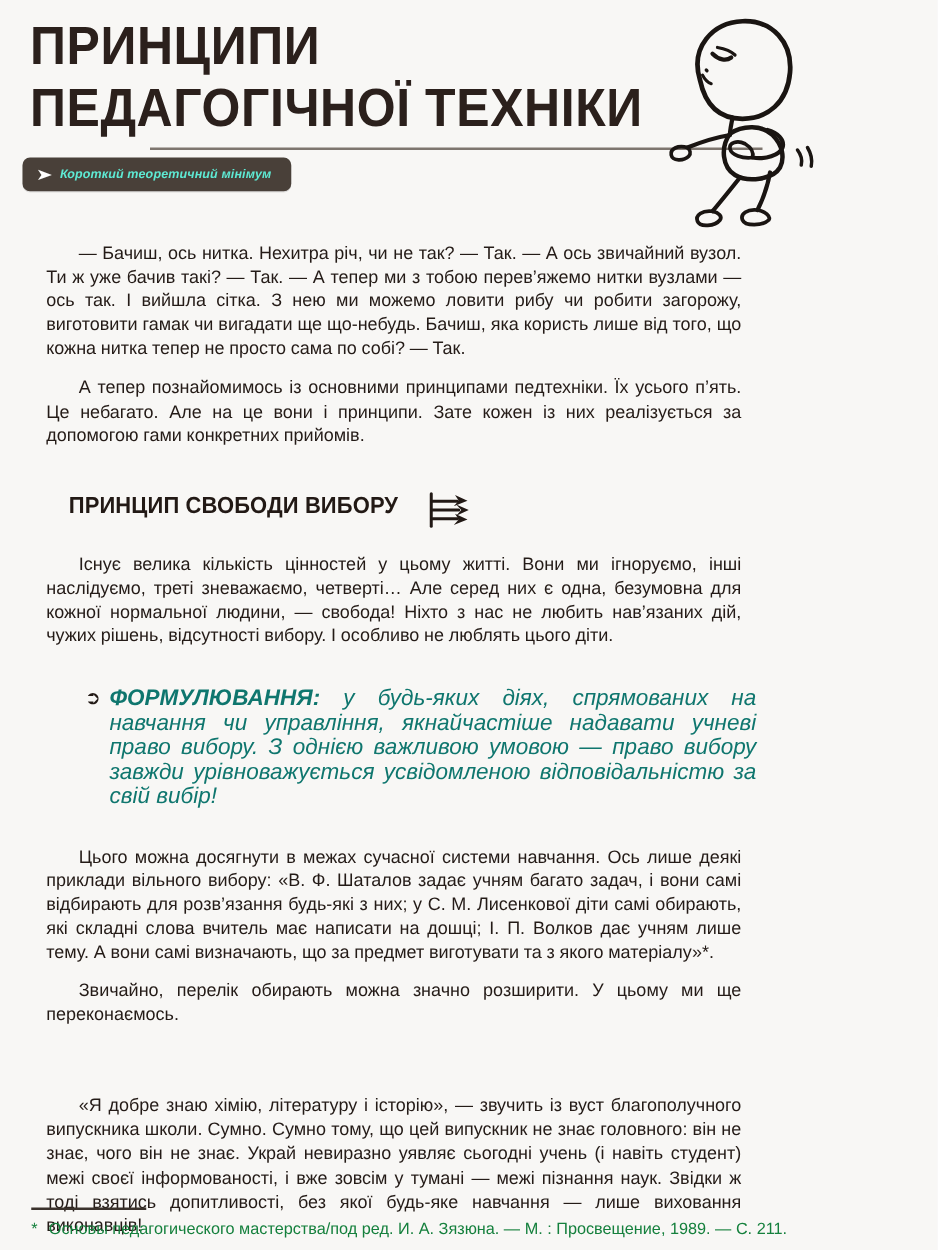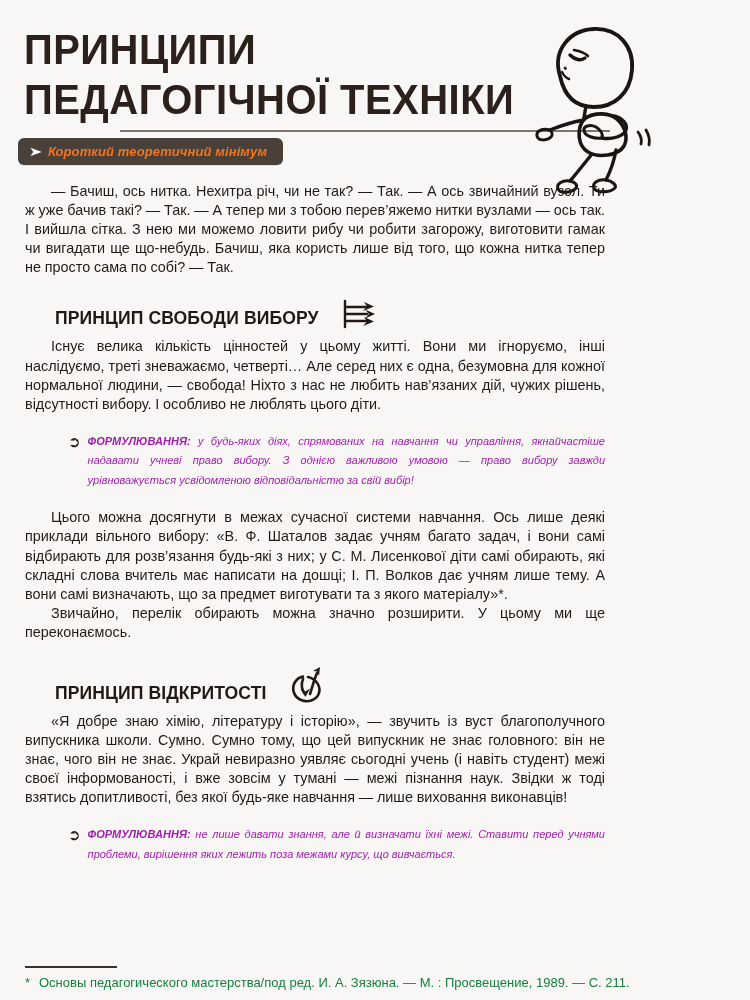--- a/index.html
+++ b/index.html
@@ -20,21 +20,21 @@
   
   #page {
     position: absolute;
     inset: 0;
     background: #f8f7f5;
   }
 
   
   #header {
     position: absolute;
-    left: 0; top: 12px;
+    left: 0; top: 0;
     width: 660px;
     height: 172px;
   }
   .title-line {
     position: absolute;
     left: 24px;
     color: #2b201c;
     font-family: "Liberation Sans", "DejaVu Sans", sans-serif;
     font-weight: bold;
     font-size: 43px;
@@ -69,59 +69,59 @@
     gap: 7px;
     box-shadow: 0 1px 0 rgba(0,0,0,0.10);
   }
   #ribbon .arrow-glyph {
     color: #ffffff;
     font-size: 13px;
     line-height: 1;
     transform: scaleX(1.25);
   }
   #ribbon .ribbon-text {
-    color: #f97316;
+    color: #5eead4;
     font-style: italic;
     font-weight: bold;
-    font-size: 13px;
+    font-size: 10px;
     letter-spacing: 0.1px;
     white-space: nowrap;
   }
 
   #mascot {
     position: absolute;
     right: 6px;
     top: 8px;
     width: 132px;
     height: 178px;
   }
 
   
   #content {
     position: absolute;
     left: 25px;
     top: 182px;
     width: 580px;
   }
   p.body {
-    margin: 0;
+    margin: 12px;
     font-size: 14.4px;
     line-height: 19.1px;
     text-align: justify;
     text-indent: 26px;
     color: #241b17;
     font-family: "Liberation Sans", "DejaVu Sans", sans-serif;
     hyphens: auto;
     word-spacing: -0.2px;
   }
 
   
   .section-head {
     display: flex;
-    align-items: flex-end;
+    align-items: flex-start;
     gap: 10px;
     margin: 0;
     padding-left: 30px;
   }
   .section-head .head-text {
     font-weight: bold;
     font-size: 18.5px;
     letter-spacing: 0.1px;
     color: #221915;
     transform: scaleX(0.95);
@@ -143,24 +143,24 @@
   .formulation .bullet {
     flex: 0 0 auto;
     font-size: 15px;
     line-height: 19.5px;
     color: #221915;
     font-weight: bold;
     transform: translateY(0px);
   }
   .formulation .f-body {
     font-style: italic;
-    font-size: 11px;
+    font-size: 18px;
     line-height: 19.5px;
     text-align: justify;
-    color: #a21caf;
+    color: #0f766e;
   }
   .formulation .f-label {
     font-weight: bold;
     font-style: italic;
   }
   .sp-8  { height: 8px; }
   .sp-18 { height: 18px; }
   .sp-22 { height: 22px; }
 
   
@@ -238,20 +238,21 @@
         <path d="M124 110 C127 115 128 120 127 125" stroke-width="2.8"></path>
       </g>
     </svg>
   </div>
 
   <div id="content">
 
     <p class="body">— Бачиш, ось нитка. Нехитра річ, чи не так? —  Так. —  А ось звичайний вузол. Ти ж уже бачив такі? — Так. — А тепер ми з тобою перев’яжемо нитки вузлами — ось так. І вийшла сітка. З нею ми можемо ловити рибу чи робити загорожу, виготовити гамак чи вигадати ще що-небудь. Бачиш, яка користь лише від того, що кожна нитка тепер не просто сама по собі? — Так.</p>
 
 
+    <p class="body">А тепер познайомимось із основними принципами педтехніки. Їх усього п’ять. Це небагато. Але на це вони і принципи. Зате кожен із них реалізується за допомогою гами конкретних прийомів.</p>
 
     <div class="sp-22"></div>
 
     <div class="section-head">
       <span class="head-text">ПРИНЦИП СВОБОДИ ВИБОРУ</span>
       <span class="head-icon">
         <svg width="34" height="30" viewBox="0 0 34 30" xmlns="http://www.w3.org/2000/svg">
           <g fill="none" stroke="#221915" stroke-width="2.4" stroke-linecap="round" stroke-linejoin="round">
             <path d="M3 2 L3 28"></path>
             <path d="M4 8 L24 8"></path>
@@ -279,41 +280,20 @@
     </div>
 
     <div class="sp-18"></div>
 
     <p class="body">Цього можна досягнути в межах сучасної системи навчання. Ось лише деякі приклади вільного вибору: «В. Ф. Шаталов задає учням багато задач, і вони самі відбирають для розв’язання будь-які з них; у С. М. Лисенкової діти самі обирають, які складні слова вчитель має написати на дошці; І. П. Волков дає учням лише тему. А вони самі визначають, що за предмет виготувати та з якого матеріалу»*.</p>
 
     <p class="body">Звичайно, перелік обирають можна значно розширити. У цьому ми ще переконаємось.</p>
 
     <div class="sp-22"></div>
 
-    <div class="section-head">
-      <span class="head-text">ПРИНЦИП ВІДКРИТОСТІ</span>
-      <span class="head-icon">
-        <svg width="36" height="40" viewBox="0 0 36 40" xmlns="http://www.w3.org/2000/svg">
-          <g fill="none" stroke="#221915" stroke-width="2.6" stroke-linecap="round" stroke-linejoin="round">
-
-            <path d="M20 13 C28 15 33 22 31 29 C29 36 20 39 13 36 C6 33 3 25 7 18 C9 15 12 13 15 12.6"></path>
-
-            <path d="M15 15 C13 20 14 26 17 30"></path>
-
-            <path d="M22 30 C24 24 26 16 29 9"></path>
-          </g>
-          <g fill="#221915">
-
-            <path d="M12.5 25 L17.5 33 L22 24.5 L17.2 27.5 Z"></path>
-
-            <path d="M25 7 L32 3 L31 12 L29.2 7.6 Z"></path>
-          </g>
-        </svg>
-      </span>
-    </div>
 
     <div class="sp-8"></div>
 
 
     <p class="body">«Я добре знаю хімію, літературу і історію», — звучить із вуст благополучного випускника школи. Сумно. Сумно тому, що цей випускник не знає головного: він не знає, чого він не знає. Украй невиразно уявляє сьогодні учень (і навіть студент) межі своєї інформованості, і вже зовсім у тумані — межі пізнання наук. Звідки ж тоді взятись допитливості, без якої будь-яке навчання — лише виховання виконавців!</p>
 
     <div class="sp-18"></div>
 
     <div class="formulation">
       <span class="bullet">➲</span>

